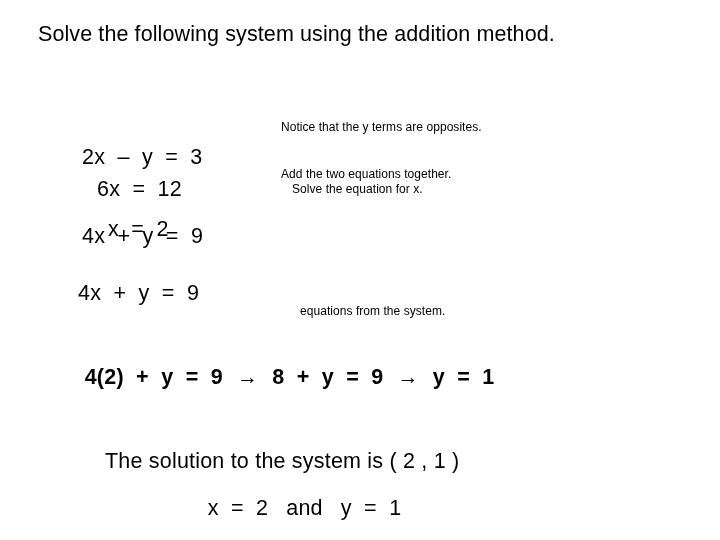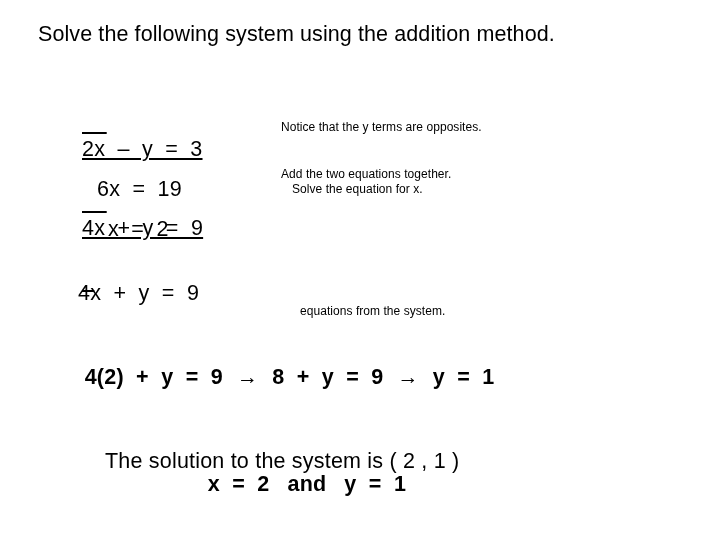--- a/index.html
+++ b/index.html
@@ -40,23 +40,22 @@
   }
   
   .note {
     font-size: 12px;
     letter-spacing: 0.05px;
     line-height: 1.32;
   }
   
   .sys {
     left: 82px;
-    top: 84px;
+    top: 92px;
     line-height: 1.22;
-    text-decoration: underline;
   }
   .note1 {
     left: 281px;
     top: 88px;
   }
   
   .eq-sum   { left: 97px;  top: 179px; }
   .eq-xval  { left: 108px; top: 219px; }
   .note2    { left: 292px; top: 182px; text-align: center; }
   
@@ -68,21 +67,21 @@
     top: 344px;
     font-weight: bold;
   }
   .chain .arrow {
     display: inline-block;
     padding: 0 14px;
     font-size: 21px;
   }
   
   .sol-line { left: 105px; top: 419px; margin-top: 32px; }
-  .sol-vals { left: 183px; top: 452px; font-weight: bold; }
+  .sol-vals { left: 183px; top: 476px; }
   .sol-vals .and {
     display: inline-block;
     padding: 0 18px;
   }
 </style>
 </head>
 <body>
 
 <div id="slide">
 
@@ -91,21 +90,21 @@
   <div class="abs eq sys">
     <div>2x  –  y  =  3</div>
     <div>4x  +  y  =  9</div>
   </div>
 
   <div class="abs note note1">
     <div>Notice that the y terms are opposites.</div>
     <div>Add the two equations together.</div>
   </div>
 
-  <div class="abs eq eq-sum">6x  =  19</div>
+  <div class="abs eq eq-sum">6x  =  12</div>
 
   <div class="abs eq eq-xval">x  =  2</div>
 
   <div class="abs note note2">Solve the equation for x.</div>
 
   <div class="abs eq eq-sub">4x  +  y  =  9</div>
 
   <div class="abs note note3">
     <div>equations from the system.</div>
   </div>

